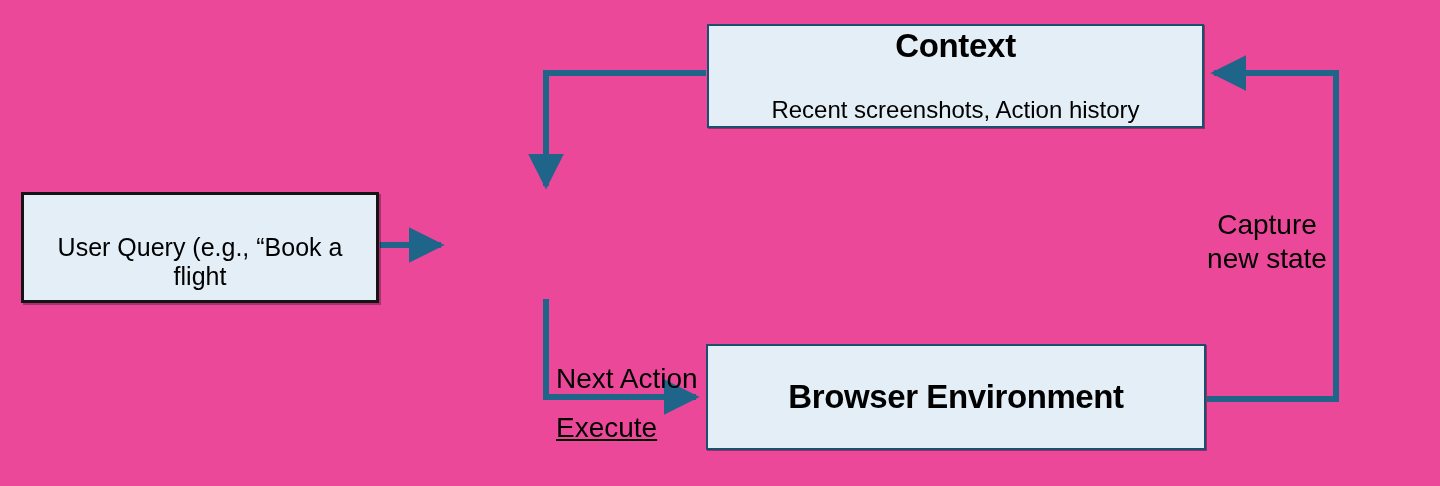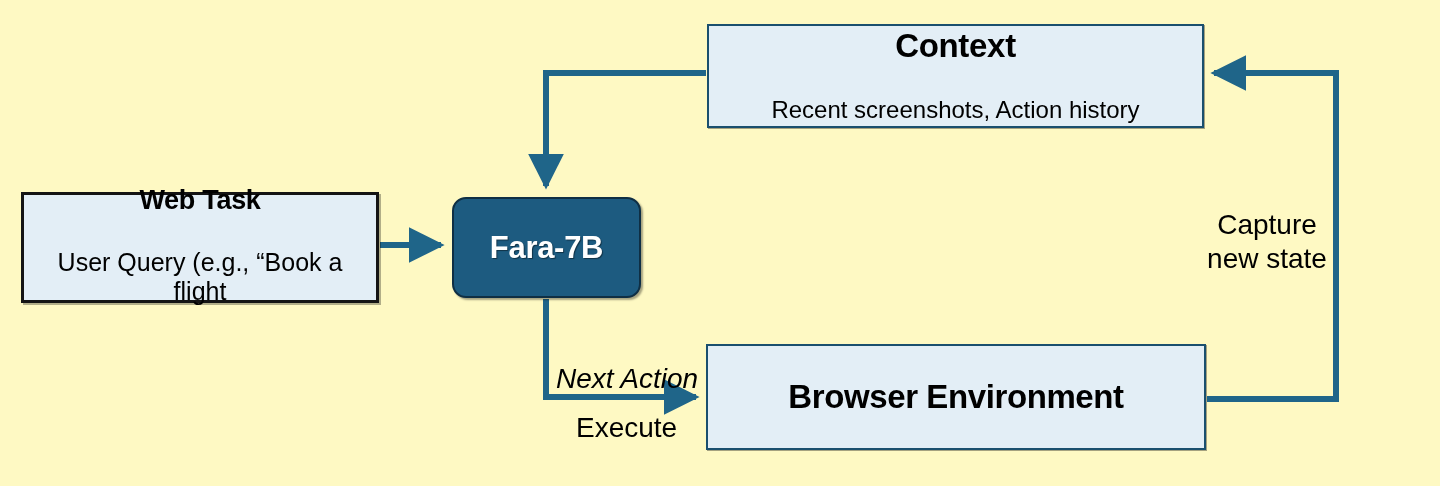--- a/index.html
+++ b/index.html
@@ -7,21 +7,21 @@
     padding: 0;
     background: #ffffff;
   }
   body {
     font-family: "Liberation Sans", sans-serif;
   }
   #canvas {
     position: relative;
     width: 1440px;
     height: 486px;
-    background: #fef9c3;
+    background: #ec4899;
     overflow: hidden;
   }
   #edges {
     position: absolute;
     left: 0;
     top: 0;
     width: 1440px;
     height: 486px;
   }
   .node {
@@ -105,22 +105,22 @@
   #node-browser .node-title { font-size: 33px; letter-spacing: -0.4px; }
 
   
   .edge-label {
     position: absolute;
     color: #000000;
     font-size: 28px;
     line-height: 1.22;
     white-space: nowrap;
   }
-  #label-next-action { left: 556px; top: 362px; font-style: italic; }
-  #label-execute     { left: 576px; top: 411px; }
+  #label-next-action { left: 556px; top: 362px; }
+  #label-execute     { left: 556px; top: 411px; text-decoration: underline; }
   #label-capture {
     left: 1204px;
     top: 208px;
     width: 126px;
     text-align: center;
     white-space: normal;
   }
 </style>
 </head>
 <body>
@@ -148,27 +148,23 @@
 
     <path d="M 1207 399 L 1336 399 L 1336 73 L 1214 73" fill="none" stroke="#1f6589" stroke-width="6" marker-end="url(#arrow-left)"></path>
   </svg>
 
   <div class="node node-light" id="node-context">
     <div class="node-title">Context</div>
     <div class="node-sub">Recent screenshots, Action history</div>
   </div>
 
   <div class="node node-webtask" id="node-webtask">
-    <div class="node-title">Web Task</div>
     <div class="node-sub">User Query (e.g., “Book a flight</div>
   </div>
 
-  <div class="node node-accent" id="node-fara">
-    <div class="node-title">Fara-7B</div>
-  </div>
 
   <div class="node node-light" id="node-browser">
     <div class="node-title">Browser Environment</div>
   </div>
 
   <div class="edge-label" id="label-next-action">Next Action</div>
 
   <div class="edge-label" id="label-execute">Execute</div>
 
   <div class="edge-label" id="label-capture">Capture new state</div>

